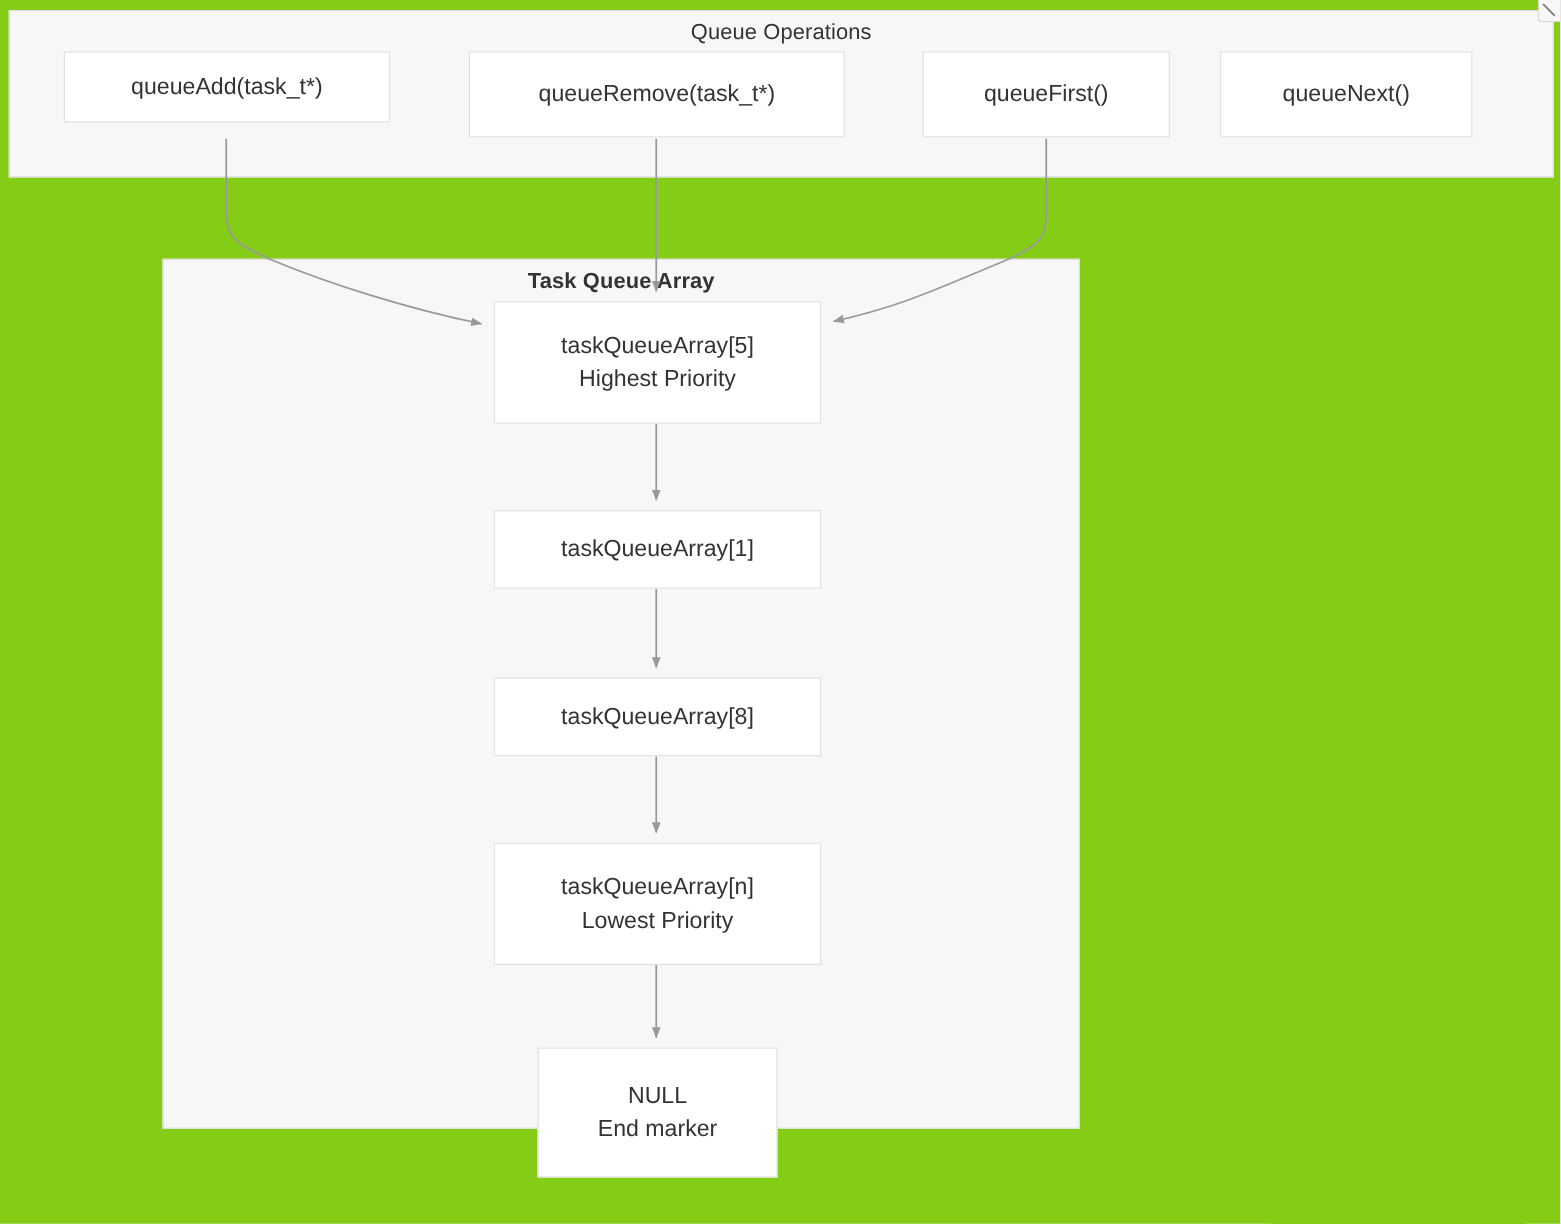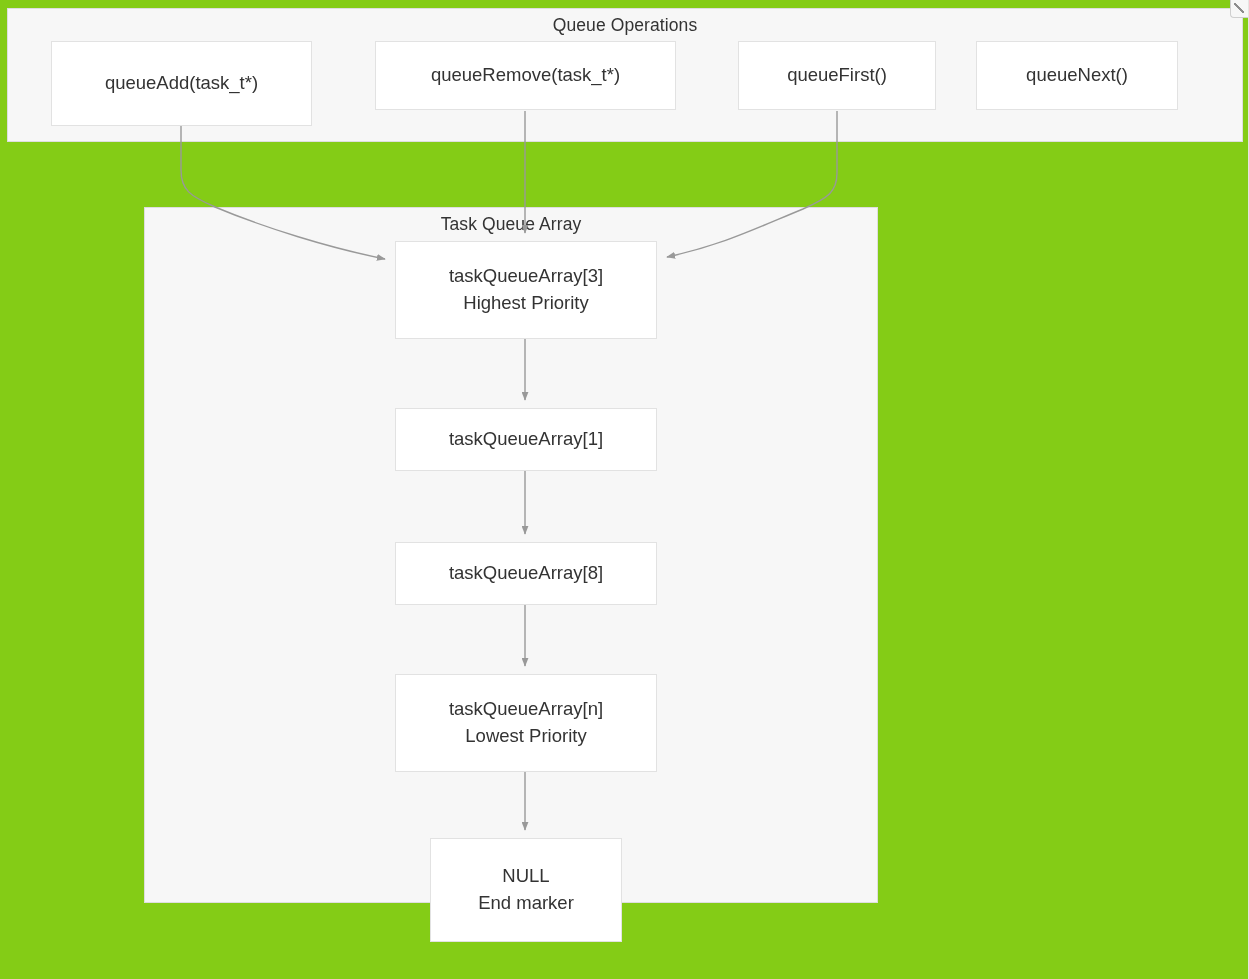--- a/index.html
+++ b/index.html
@@ -49,24 +49,25 @@
     letter-spacing: 0.1px;
     z-index: 6;
   }
   #cluster-queue-ops {
     left: 7px;
     top: 8px;
     width: 1236px;
     height: 134px;
   }
   #cluster-task-array {
-    left: 144px;
+    left: 130px;
     top: 207px;
     width: 734px;
     height: 696px;
+    font-weight: bold;
   }
 
   
   .node {
     position: absolute;
     background: #ffffff;
     border: 1px solid #e2e2e2;
     box-sizing: border-box;
     display: flex;
     flex-direction: column;
@@ -74,21 +75,21 @@
     justify-content: center;
     font-size: 18.5px;
     color: #333333;
     line-height: 1.45;
     text-align: center;
     z-index: 10;
     white-space: nowrap;
   }
   .node .line2 { }
 
-  #node-queueAdd      { left: 51px;  top: 41px; width: 261px; height: 85px; }
+  #node-queueAdd      { left: 51px;  top: 41px; width: 261px; height: 57px; }
   #node-queueRemove   { left: 375px; top: 41px; width: 301px; height: 69px; }
   #node-queueFirst    { left: 738px; top: 41px; width: 198px; height: 69px; }
   #node-queueNext     { left: 976px; top: 41px; width: 202px; height: 69px; }
 
   #node-tqa0   { left: 395px; top: 241px; width: 262px; height: 98px; }
   #node-tqa1   { left: 395px; top: 408px; width: 262px; height: 63px; }
   #node-tqa2   { left: 395px; top: 542px; width: 262px; height: 63px; }
   #node-tqan   { left: 395px; top: 674px; width: 262px; height: 98px; }
   #node-null   { left: 430px; top: 838px; width: 192px; height: 104px; }
 
@@ -168,21 +169,21 @@
 
   <div class="node" id="node-queueFirst">
     <span>queueFirst()</span>
   </div>
 
   <div class="node" id="node-queueNext">
     <span>queueNext()</span>
   </div>
 
   <div class="node" id="node-tqa0">
-    <span>taskQueueArray[3]</span>
+    <span>taskQueueArray[5]</span>
     <span class="line2">Highest Priority</span>
   </div>
 
   <div class="node" id="node-tqa1">
     <span>taskQueueArray[1]</span>
   </div>
 
   <div class="node" id="node-tqa2">
     <span>taskQueueArray[8]</span>
   </div>

